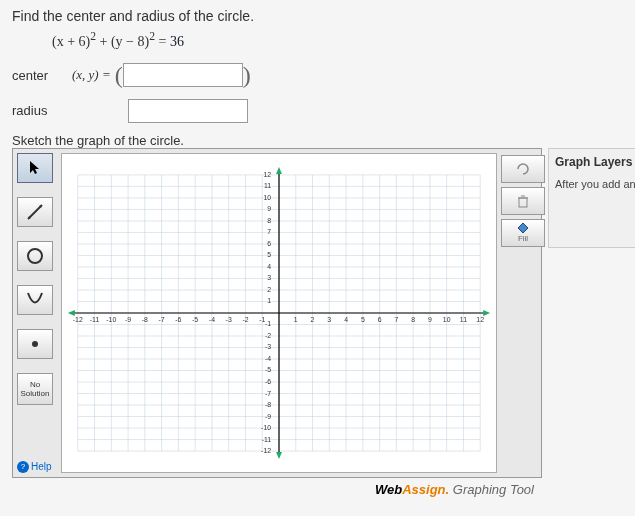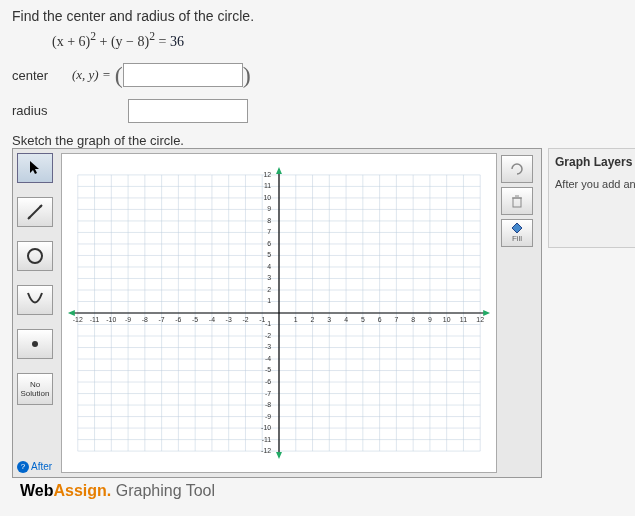--- a/index.html
+++ b/index.html
@@ -21,23 +21,23 @@
     .tool-btn { width: 36px; height: 30px; background: linear-gradient(#fff, #ddd); border: 1px solid #999; display: flex; align-items: center; justify-content: center; font-size: 13px; cursor: pointer; }
     .tool-btn.active { background: linear-gradient(#e0e8f0, #c0d0e0); border-color: #668; }
     .tool-btn.no-sol { height: 32px; font-size: 8px; line-height: 9px; text-align: center; }
     .help-link { margin-top: auto; font-size: 10px; color: #06c; cursor: pointer; display: flex; align-items: center; gap: 2px; }
     .help-icon { width: 12px; height: 12px; border-radius: 50%; background: #06c; color: #fff; font-size: 8px; display: flex; align-items: center; justify-content: center; }
     
     .grid-container { flex: 1; background: #fff; border: 1px solid #aaa; position: relative; }
     .grid-svg { width: 100%; height: 100%; }
     
     .right-toolbar { width: 36px; display: flex; flex-direction: column; gap: 4px; margin-left: 4px; padding-top: 2px; }
-    .right-btn { width: 32px; height: 28px; background: linear-gradient(#fff, #ddd); border: 1px solid #999; display: flex; flex-direction: column; align-items: center; justify-content: center; font-size: 8px; cursor: pointer; color: #666; }
-    
-    .footer { font-size: 16px; color: #666; padding: 4px 8px; width: 530px; }
+    .right-btn { width: 44px; height: 28px; background: linear-gradient(#fff, #ddd); border: 1px solid #999; display: flex; flex-direction: column; align-items: center; justify-content: center; font-size: 8px; cursor: pointer; color: #666; }
+    
+    .footer { text-align: right; font-size: 13px; color: #666; padding: 4px 8px; width: 530px; font-style: italic; }
     .footer .wa { color: #000; font-weight: bold; }
     .footer .wa-orange { color: #e67e00; font-weight: bold; }
     
     .layers-panel { position: absolute; left: 536px; top: 0; width: 99px; background: #f0f0f0; border: 1px solid #ccc; padding: 6px; height: 100px; overflow: hidden; }
     .layers-title { font-weight: bold; font-size: 12px; margin-bottom: 8px; }
     .layers-text { font-size: 11px; color: #444; line-height: 14px; white-space: nowrap; }
   </style>
 </head>
 <body>
 
@@ -89,21 +89,21 @@
             </svg>
         </div>
         <div class="tool-btn">
           <svg width="20" height="20">
               <circle cx="10" cy="10" r="3" fill="#333"></circle>
             </svg>
         </div>
         <div class="tool-btn no-sol">No Solution</div>
         <div class="help-link">
           <span class="help-icon">?</span>
-          <span>After</span>
+          <span>Help</span>
         </div>
       </div>
 
       <div class="grid-container">
         <svg class="grid-svg" viewBox="0 0 440 300">
           <g id="grid-lines">
               <line x1="16" y1="10" x2="16" y2="290" stroke="#bcd" stroke-width="0.5"></line>
               <line x1="33" y1="10" x2="33" y2="290" stroke="#bcd" stroke-width="0.5"></line>
               <line x1="50" y1="10" x2="50" y2="290" stroke="#bcd" stroke-width="0.5"></line>
               <line x1="67" y1="10" x2="67" y2="290" stroke="#bcd" stroke-width="0.5"></line>

